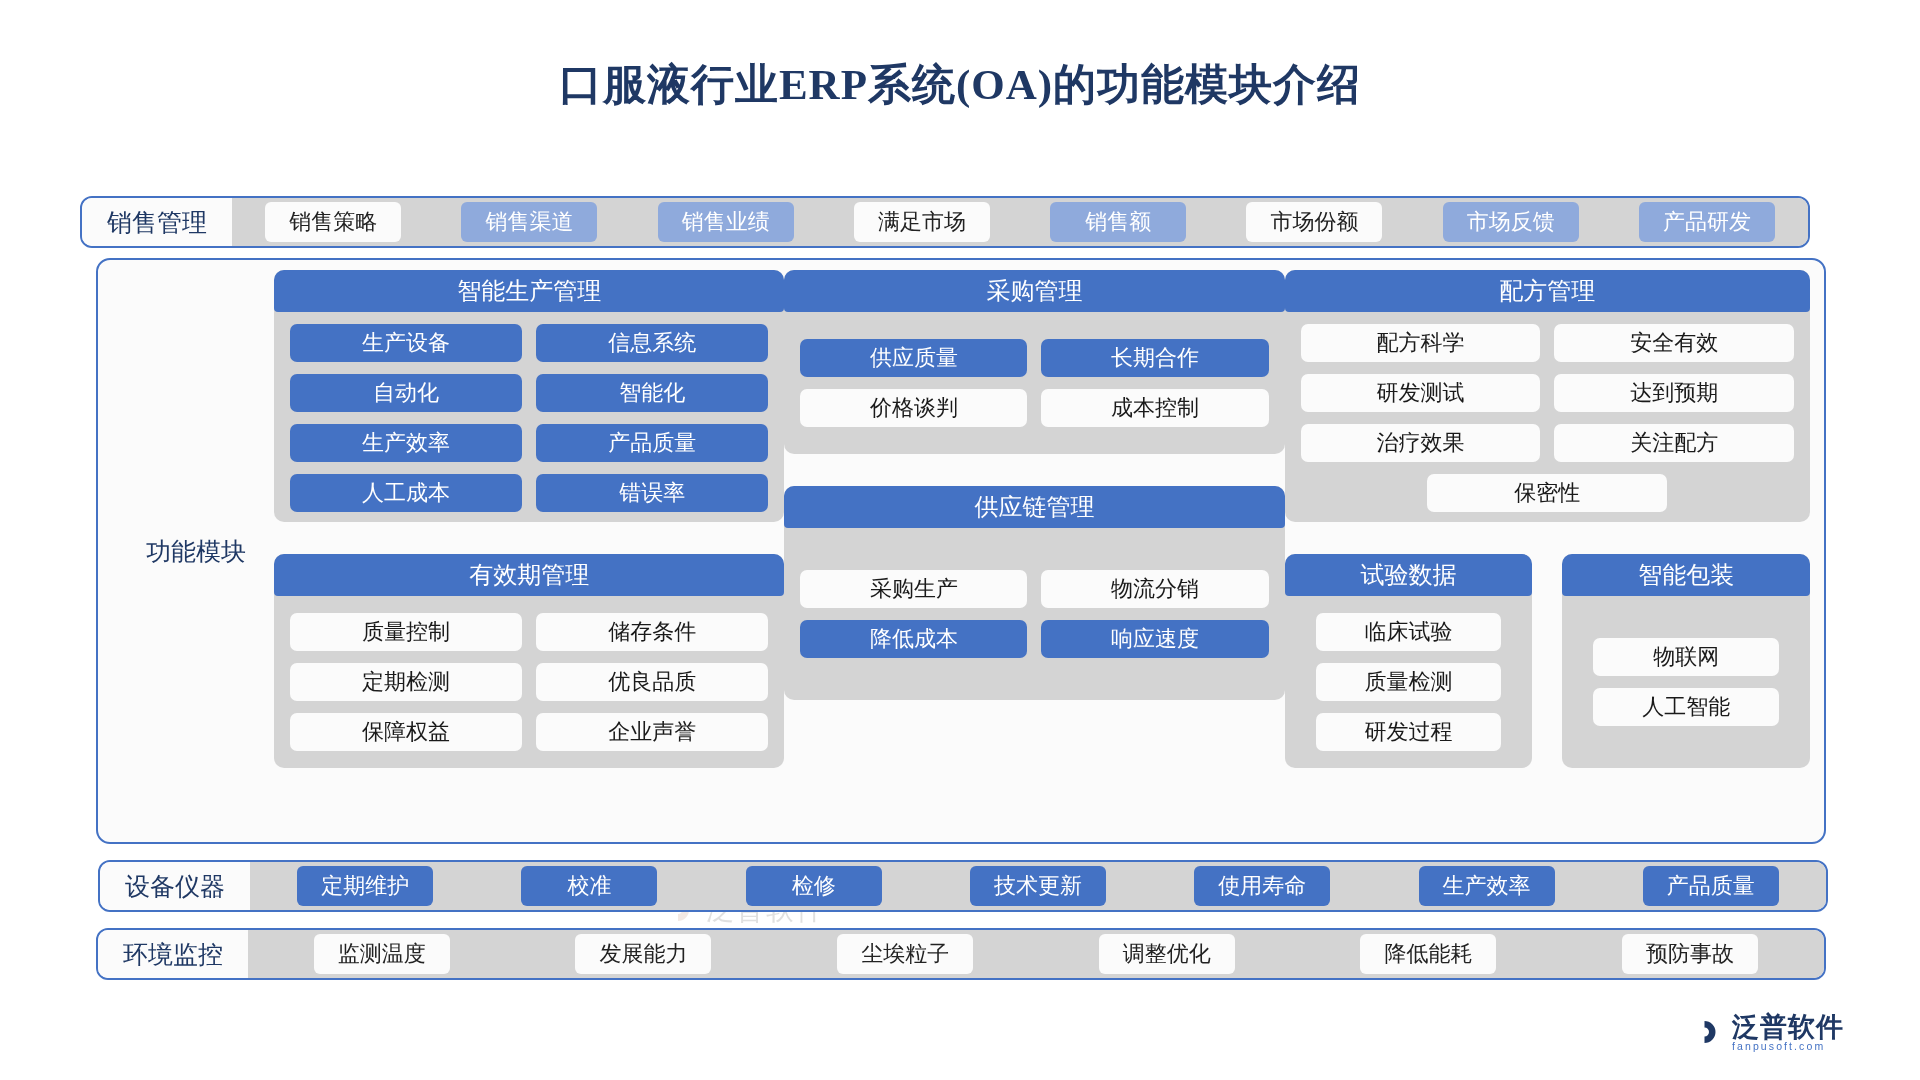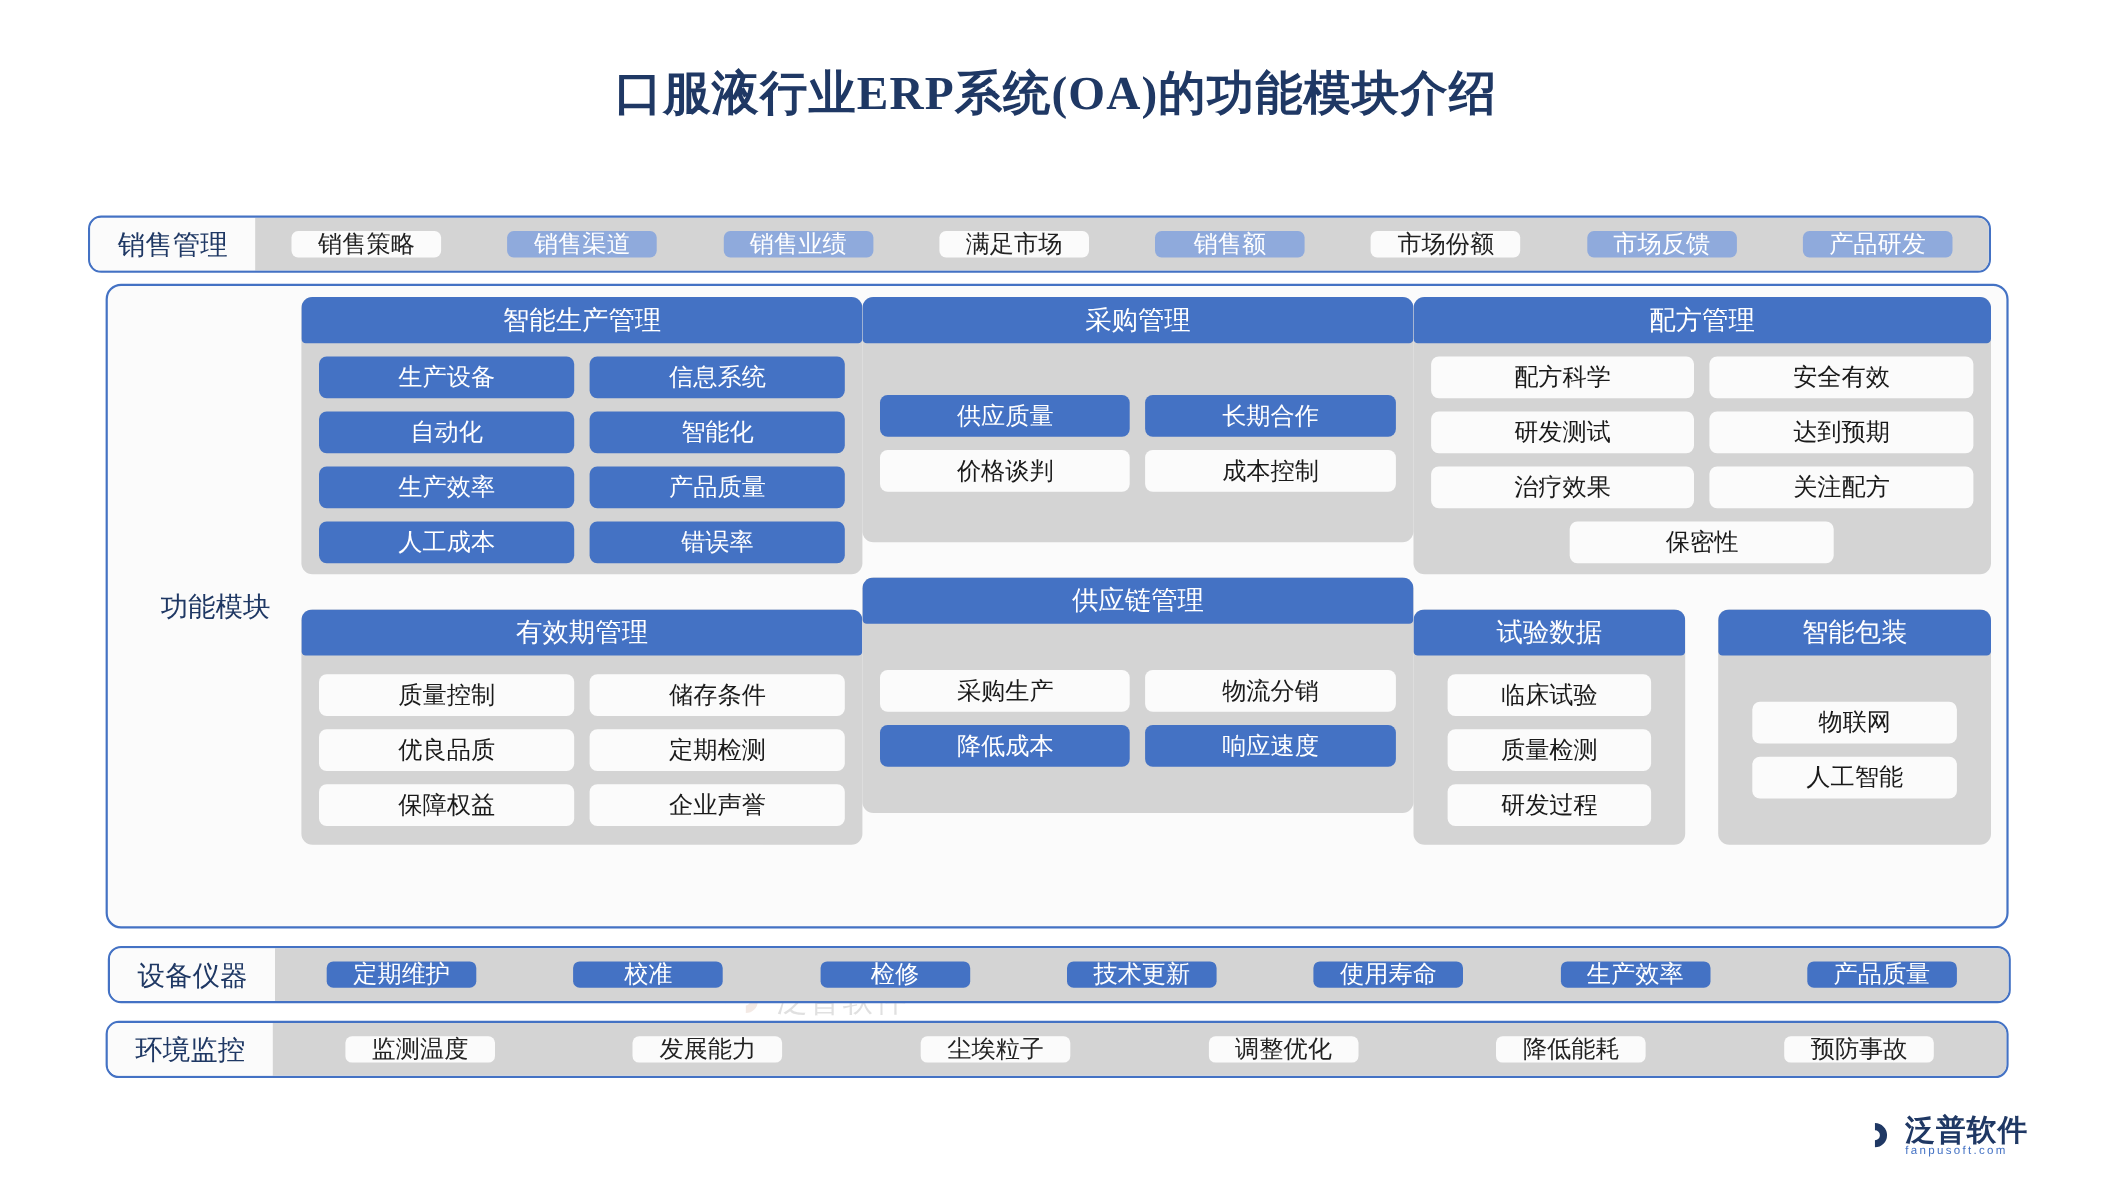--- a/index.html
+++ b/index.html
@@ -49,21 +49,21 @@
     background: #d4d4d4;
     display: flex;
     align-items: center;
     justify-content: space-around;
     padding: 0 8px;
     gap: 10px;
   }
   .chip {
     flex: 0 0 auto;
     min-width: 136px;
-    height: 24px;
+    height: 40px;
     border-radius: 6px;
     display: flex;
     align-items: center;
     justify-content: center;
     font-size: 22px;
     padding: 0 14px;
     white-space: nowrap;
   }
   .chip.white { background: #fbfbfb; color: #222222; }
   .chip.blue  { background: #8faadc; color: #ffffff; }
@@ -135,21 +135,21 @@
     justify-content: center;
     font-size: 22px;
     white-space: nowrap;
   }
   .tile.white { background: #fbfbfb; color: #1a1a1a; }
   .tile.blue  { background: #4472c4; color: #ffffff; }
 
   
   #card-production { height: 252px; }
   #card-expiry     { height: 214px; margin-top: 18px; }
-  #card-purchase   { height: 223px; }
+  #card-purchase   { height: 184px; }
   #card-supply     { height: 214px; margin-top: 18px; }
   #card-formula    { height: 252px; }
   .sub-row { display: flex; gap: 30px; margin-top: 18px; }
   .sub-row .card { flex: 1 1 0; height: 214px; }
 
   
   #equipment-band  { left: 98px; top: 860px; width: 1730px; height: 52px; }
   #environment-band{ left: 96px; top: 928px; width: 1730px; height: 52px; }
 
   
@@ -212,22 +212,22 @@
               <div class="tile blue">产品质量</div>
               <div class="tile blue">人工成本</div>
               <div class="tile blue">错误率</div>
             </div>
         </div>
         <div class="card" id="card-expiry">
           <div class="card-head">有效期管理</div>
           <div class="card-body two-col" id="body-expiry">
               <div class="tile white">质量控制</div>
               <div class="tile white">储存条件</div>
+              <div class="tile white">定期检测</div>
               <div class="tile white">优良品质</div>
-              <div class="tile white">定期检测</div>
               <div class="tile white">保障权益</div>
               <div class="tile white">企业声誉</div>
             </div>
         </div>
       </div>
 
       <div class="col col-b">
         <div class="card" id="card-purchase">
           <div class="card-head">采购管理</div>
           <div class="card-body two-col" id="body-purchase">

